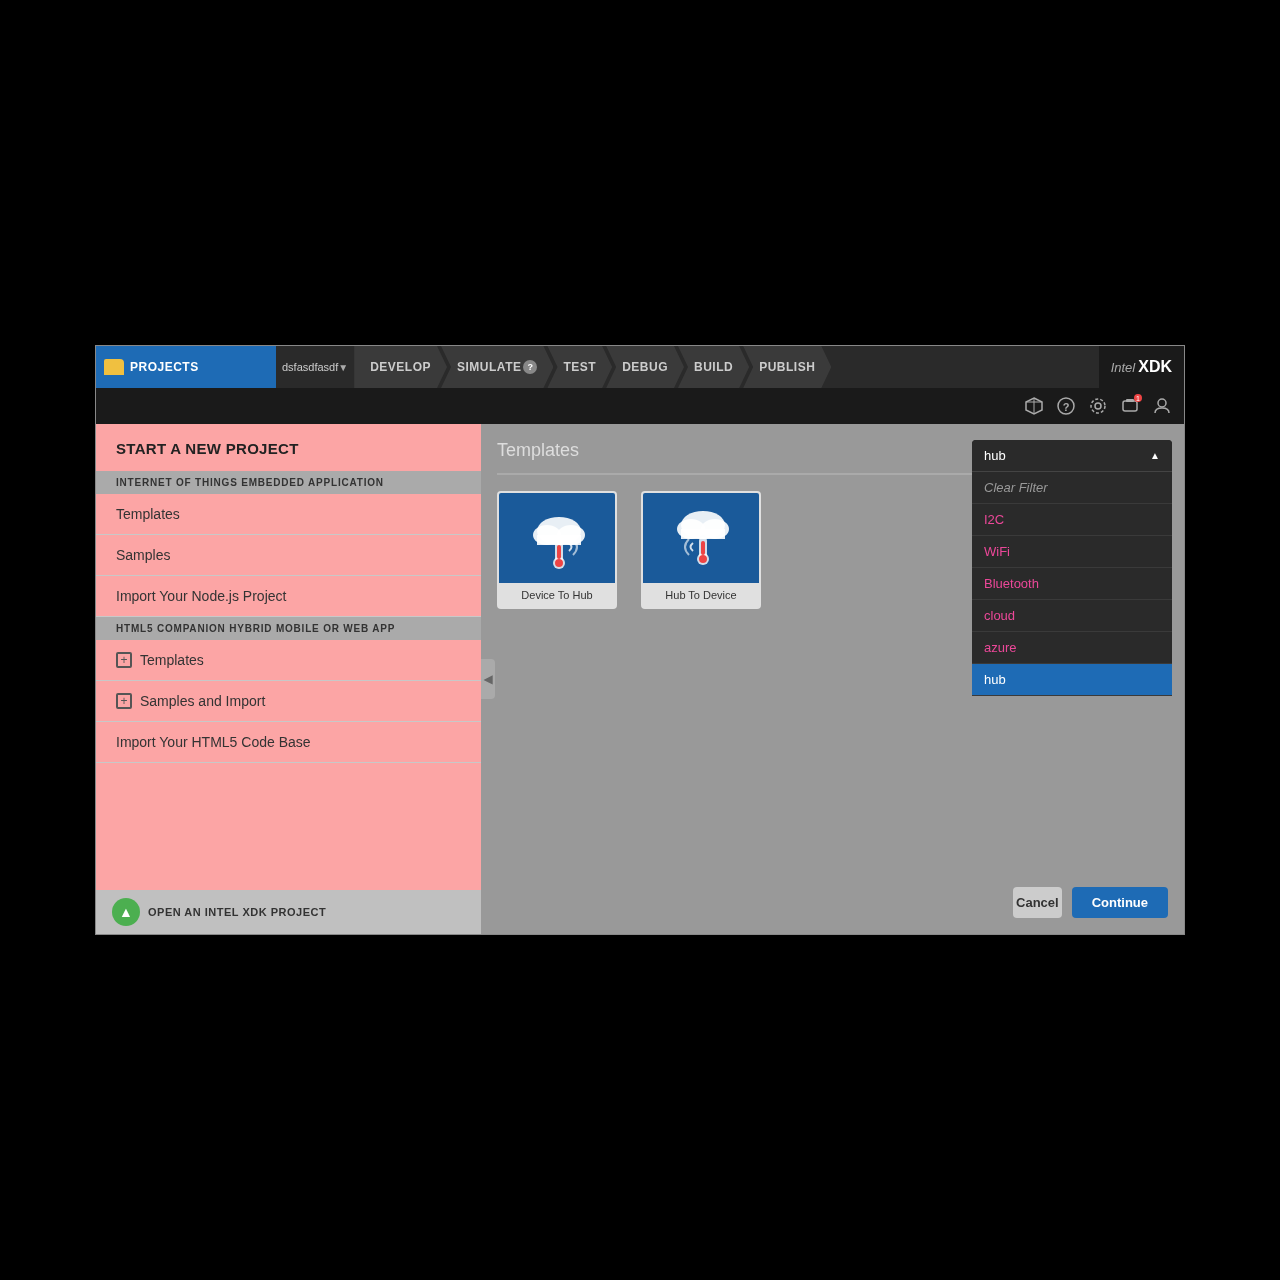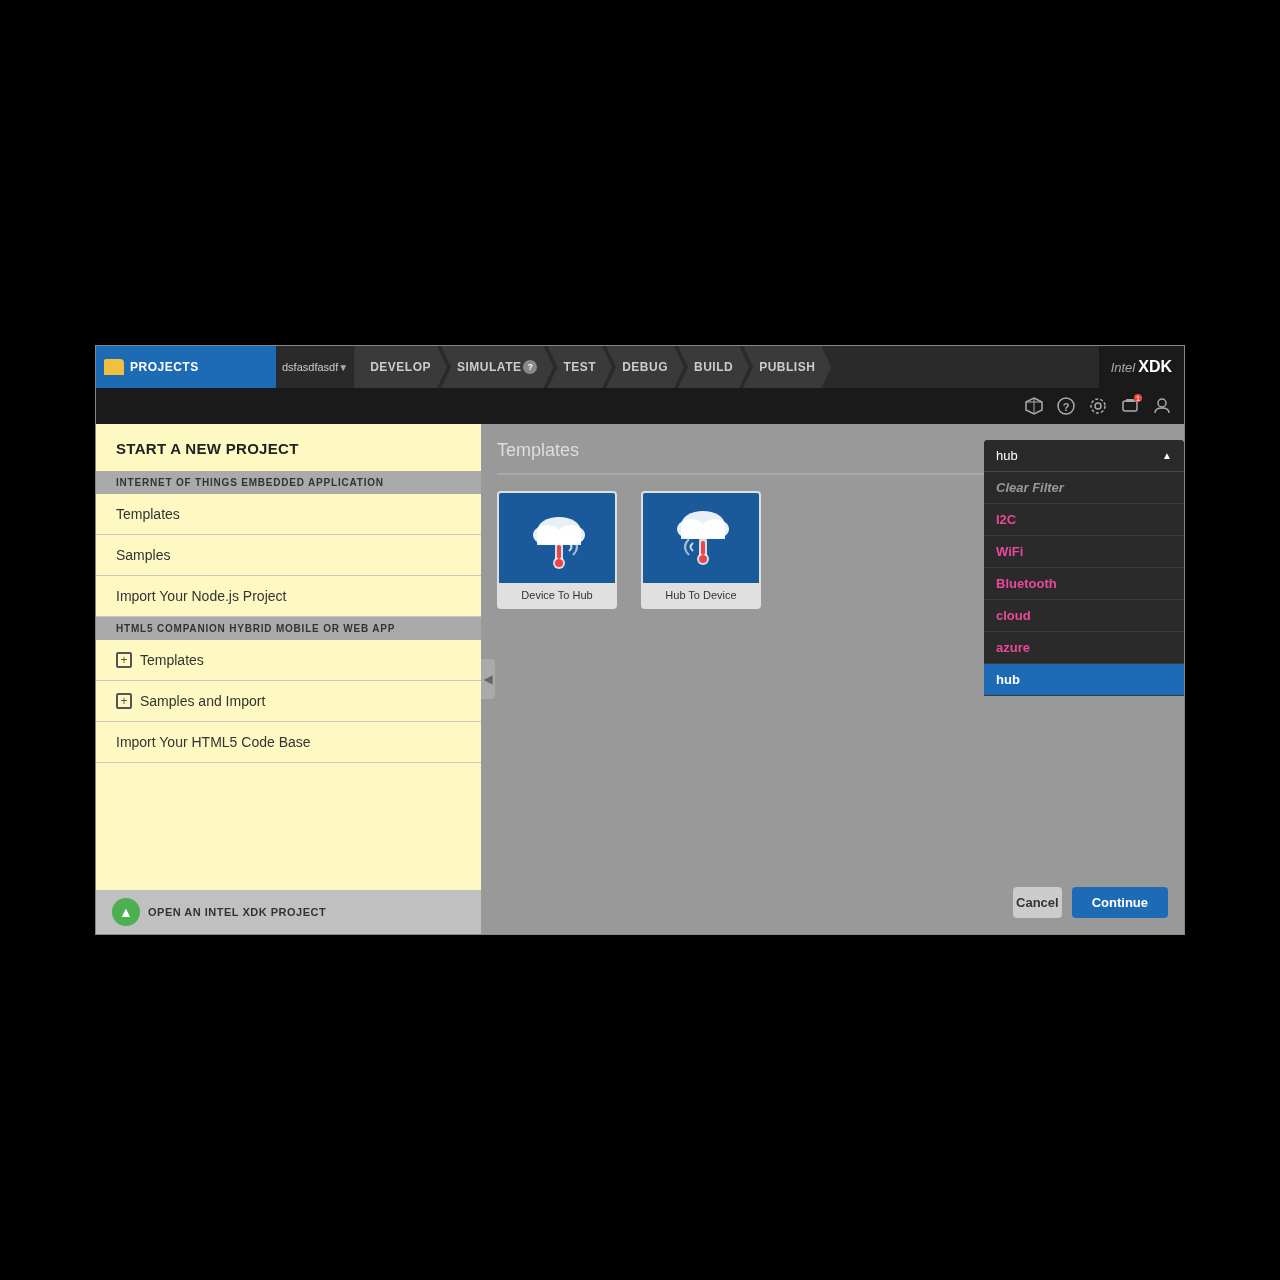--- a/index.html
+++ b/index.html
@@ -157,21 +157,21 @@
     }
     
     .main-content {
       display: flex;
       flex: 1;
       overflow: hidden;
     }
     
     .sidebar {
       width: 385px;
-      background: #fef9c3;
+      background: #fca5a5;
       flex-shrink: 0;
       display: flex;
       flex-direction: column;
       padding: 16px 0 0 0;
       position: relative;
     }
     .sidebar-title {
       font-size: 15px;
       font-weight: bold;
       color: #222;
@@ -312,21 +312,21 @@
     }
     
     .card-svg {
       width: 80px;
       height: 70px;
     }
     
     .filter-dropdown {
       position: absolute;
       top: 16px;
-      right: 0;
+      right: 12px;
       width: 200px;
       background: #2a2a2a;
       border-radius: 4px 4px 0 0;
       z-index: 20;
     }
     .filter-header {
       display: flex;
       align-items: center;
       justify-content: space-between;
       padding: 8px 12px;
@@ -337,21 +337,20 @@
       color: #fff;
       font-size: 13px;
     }
     .filter-arrow {
       color: #fff;
       font-size: 10px;
     }
     .filter-menu {
       background: #2a2a2a;
       border-top: 1px solid #444;
-      font-weight: bold;
     }
     .filter-item {
       padding: 8px 12px;
       color: #ec4899;
       font-size: 13px;
       cursor: pointer;
       border-bottom: 1px solid #3a3a3a;
     }
     .filter-item.clear {
       color: #999;

